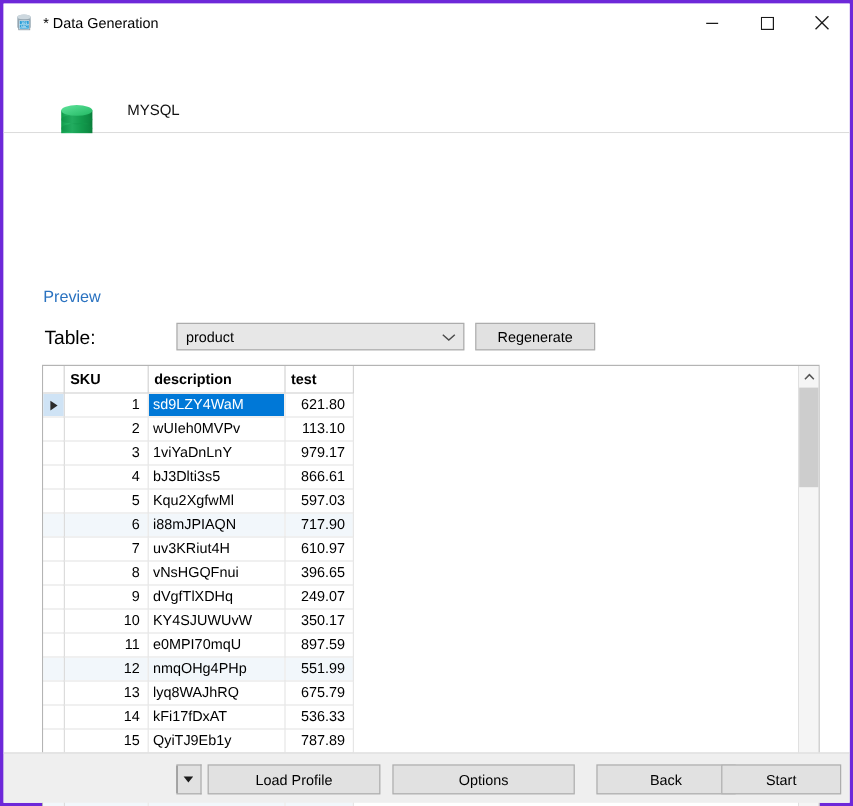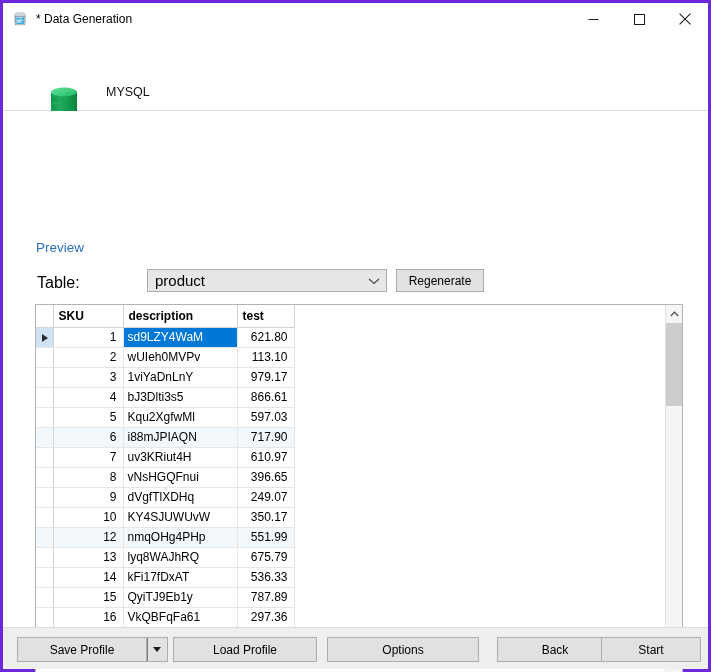--- a/index.html
+++ b/index.html
@@ -112,31 +112,31 @@
     position: absolute;
     left: 144px; top: 158px;
     width: 240px; height: 23px;
     background: #e7e7e7;
     border: 1px solid #acacac;
     display: flex;
     align-items: center;
     padding: 0 4px 0 7px;
   }
   #table-combo .val {
-    font-size: 15px; color: #000;
+    font-size: 12px; color: #000;
     flex: 1 1 auto;
     white-space: nowrap; overflow: hidden;
   }
   #table-combo .chev { flex: 0 0 16px; display: flex; align-items: center; justify-content: center; }
 
   
   #regenerate-btn {
     position: absolute;
     left: 393px; top: 158px;
-    width: 88px; height: 23px;
+    width: 100px; height: 23px;
     background: #e1e1e1;
     border: 1px solid #adadad;
     font-size: 12px;
     color: #000;
     display: flex; align-items: center; justify-content: center;
     font-family: "Liberation Sans", sans-serif;
     padding: 0;
   }
 
   
@@ -451,20 +451,26 @@
                 <td class="sku">9</td>
                 <td class="desc">dVgfTlXDHq</td>
                 <td class="price">249.07</td>
               </tr>
               <tr>
                 <td class="rh"></td>
                 <td class="sku">10</td>
                 <td class="desc">KY4SJUWUvW</td>
                 <td class="price">350.17</td>
               </tr>
+              <tr>
+                <td class="rh"></td>
+                <td class="sku">11</td>
+                <td class="desc">e0MPI70mqU</td>
+                <td class="price">897.59</td>
+              </tr>
               <tr class="band">
                 <td class="rh"></td>
                 <td class="sku">12</td>
                 <td class="desc">nmqOHg4PHp</td>
                 <td class="price">551.99</td>
               </tr>
               <tr>
                 <td class="rh"></td>
                 <td class="sku">13</td>
                 <td class="desc">lyq8WAJhRQ</td>
@@ -511,21 +517,20 @@
             <polyline points="0.8,5 4.5,1.2 8.2,5" fill="none" stroke="#555" stroke-width="1.3"></polyline>
           </svg>
         </div>
         <div id="sb-thumb"></div>
 
       </div>
     </div>
   </div>
 
   <div id="footer">
-    <button class="btn" id="save-profile-btn">Save Profile</button>
     <div id="save-profile-drop">
       <span class="sep-bar"></span>
       <span class="drop-tri"></span>
     </div>
     <button class="btn" id="load-profile-btn">Load Profile</button>
     <button class="btn" id="options-btn">Options</button>
     <button class="btn" id="back-btn">Back</button>
     <button class="btn" id="start-btn">Start</button>
   </div>
 </div>

